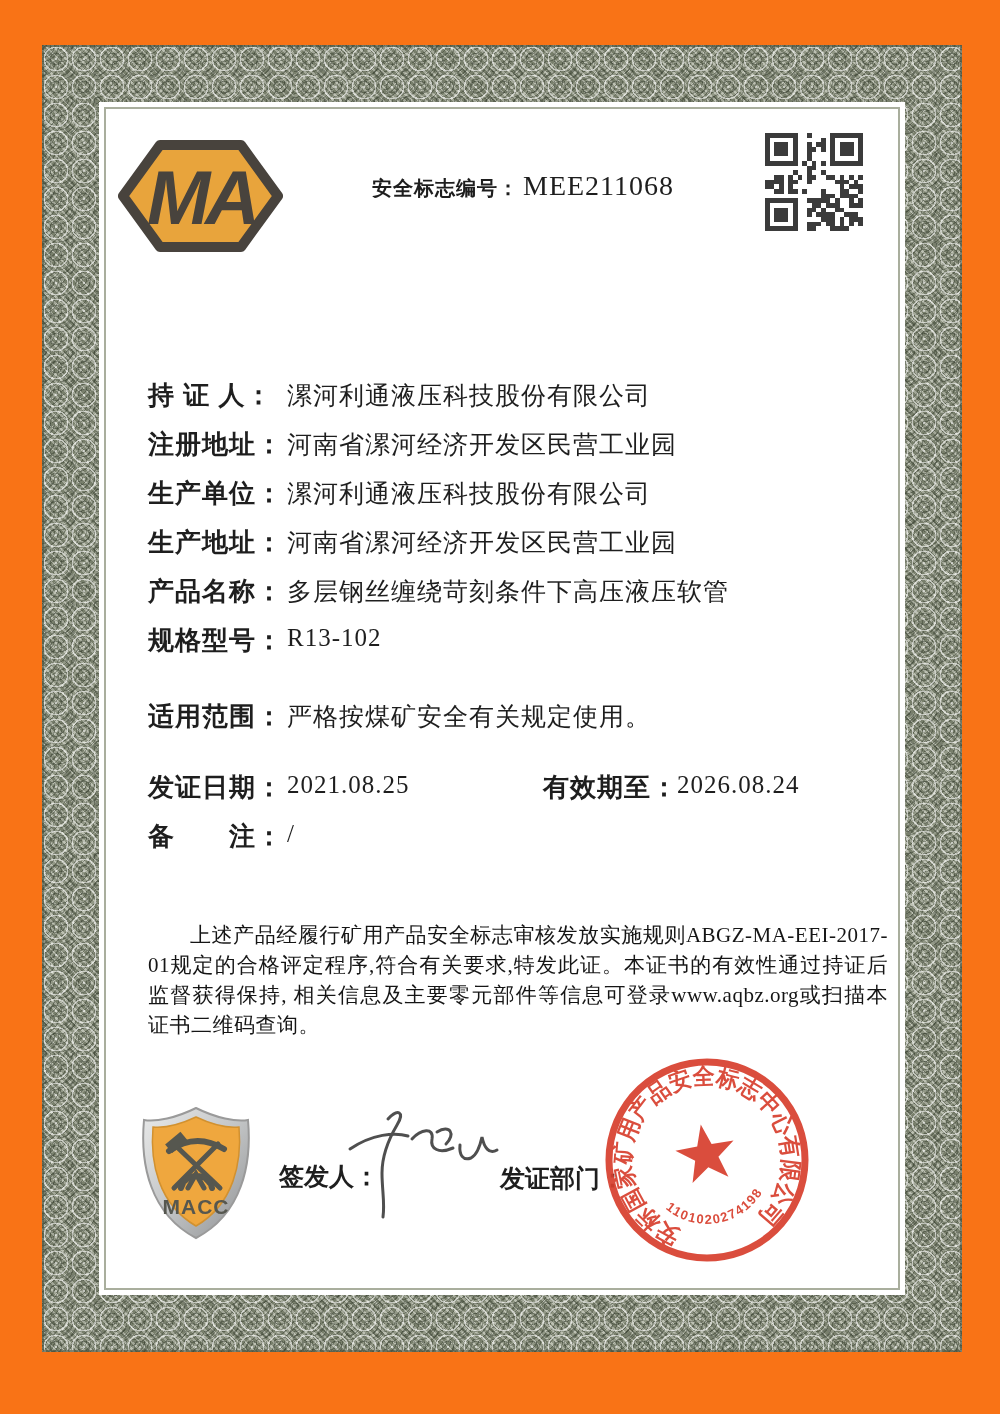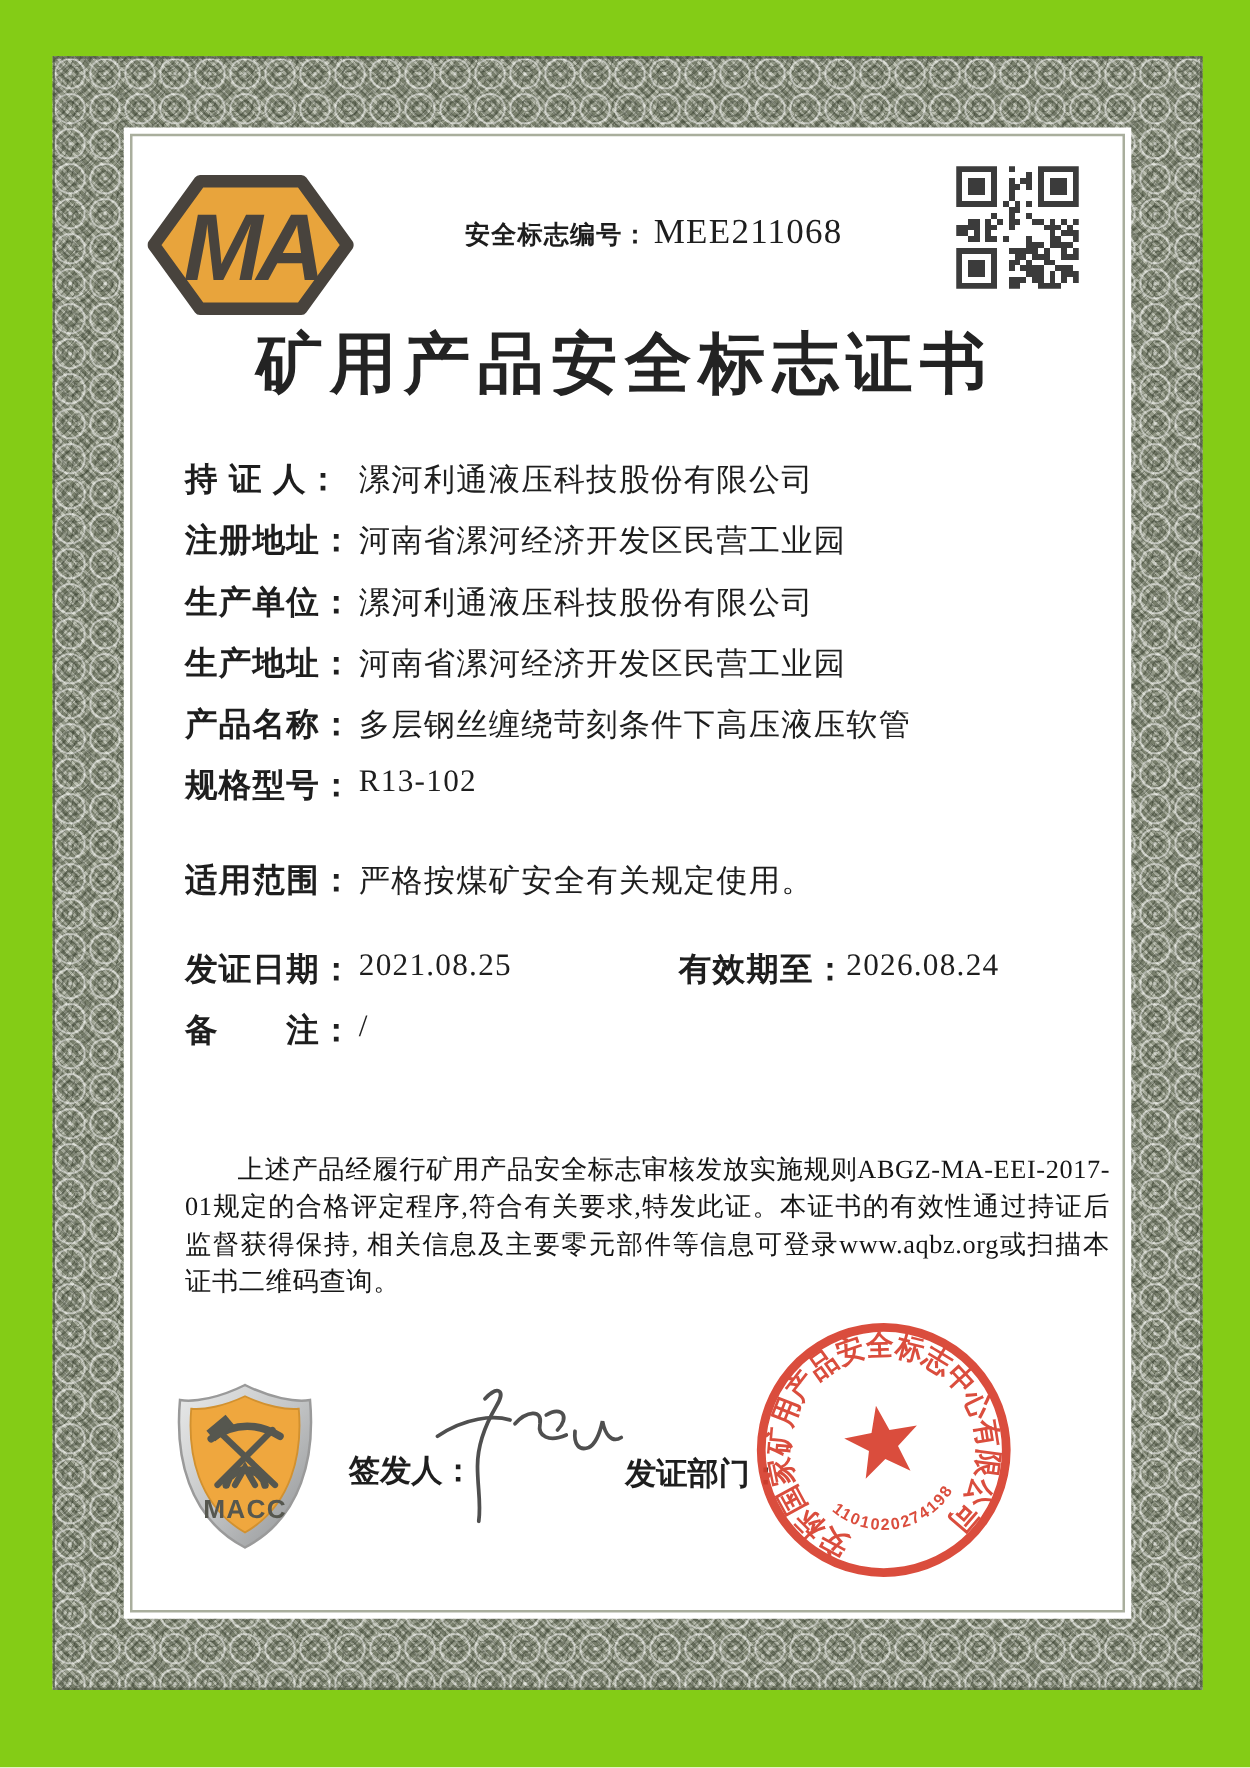--- a/index.html
+++ b/index.html
@@ -1,17 +1,17 @@
 <!DOCTYPE html>
 <html><head>
 <meta charset="utf-8">
 <style>
   html,body{margin:0;padding:0;background:#ffffff;}
   .page{
-    position:relative; width:1000px; height:1414px; background:#84cc16;
+    position:relative; width:1000px; height:1414px; background:#f97316;
     font-family:"Liberation Sans", sans-serif; color:#1e1e1e; overflow:hidden;
   }
   
   .frame{
     position:absolute; top:45px; left:42px; right:38px; bottom:62px;
     background-color:#9aa08c;
     background-image:
       repeating-radial-gradient(circle at 14px 14px, rgba(255,255,255,.55) 0 1.5px, rgba(255,255,255,0) 1.5px 5px, rgba(47,55,40,.38) 5px 6.5px, rgba(0,0,0,0) 6.5px 11px),
       repeating-radial-gradient(circle at 0 0, rgba(35,42,28,.35) 0 1px, rgba(0,0,0,0) 1px 4px),
       repeating-linear-gradient(45deg, rgba(255,255,255,.22) 0 2px, rgba(60,68,50,.22) 2px 5px),
@@ -28,21 +28,21 @@
   
   .certno{position:absolute; left:372px; top:170px; display:flex; align-items:baseline; white-space:nowrap;}
   .certno .lbl{font-size:20px; font-weight:700; letter-spacing:1px;}
   .certno .num{font-size:28px; font-family:"Liberation Serif",serif; margin-left:4px; letter-spacing:1px;}
   .qr{position:absolute; left:765px; top:133px; width:98px; height:98px;}
   .title{
     position:absolute; left:0; right:0; top:256px; text-align:center;
     font-size:53px; font-weight:800; letter-spacing:6px; color:#232323;
   }
   
-  .row{position:absolute; left:148px; height:36px; white-space:nowrap;}
+  .row{position:absolute; left:148px; height:36px; white-space:nowrap;margin-top:12px;}
   .f-label{display:inline-block; font-size:26px; font-weight:700; letter-spacing:1px;}
   .f-val{position:absolute; left:139px; top:1px; font-size:25px; font-family:"Liberation Serif",serif; letter-spacing:1px; white-space:nowrap;}
   .row.wide .f-val{left:246px; top:4px; font-size:20px; font-family:"Liberation Sans",sans-serif; letter-spacing:0; font-weight:600;}
   .lbl2{position:absolute; left:395px; top:0; font-size:26px; font-weight:700; letter-spacing:1px;}
   .val2{position:absolute; left:529px; top:1px; font-size:25px; font-family:"Liberation Serif",serif; letter-spacing:1px;}
   
   .para{
     position:absolute; left:148px; top:920px; width:740px;
     font-size:21px; line-height:30px; text-indent:2em; text-align:justify;
     font-family:"Liberation Serif",serif; color:#151515; letter-spacing:.5px;
@@ -284,21 +284,20 @@
         <rect x="20" y="19" width="1" height="1"></rect>
         <rect x="9" y="20" width="1" height="1"></rect>
         <rect x="10" y="20" width="1" height="1"></rect>
         <rect x="14" y="20" width="1" height="1"></rect>
         <rect x="15" y="20" width="1" height="1"></rect>
         <rect x="16" y="20" width="1" height="1"></rect>
         <rect x="17" y="20" width="1" height="1"></rect>
       </g>
   </svg>
 
-  <div class="title">矿用产品安全标志证书</div>
 
   <div class="row" style="top:366px">
     <span class="f-label">持 证 人：</span>
     <span class="f-val">漯河利通液压科技股份有限公司</span>
   </div>
   <div class="row" style="top:415px">
     <span class="f-label">注册地址：</span>
     <span class="f-val">河南省漯河经济开发区民营工业园</span>
   </div>
   <div class="row" style="top:464px">

